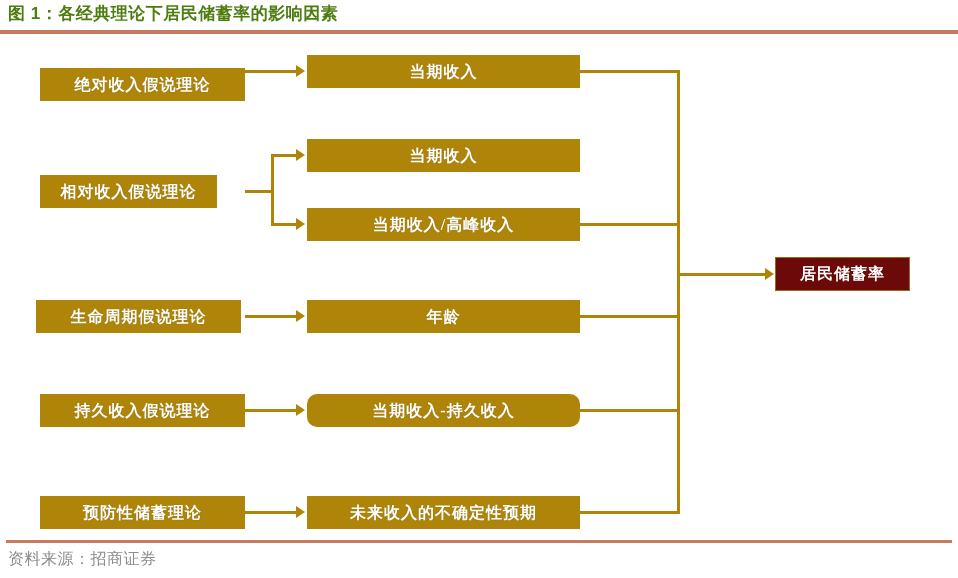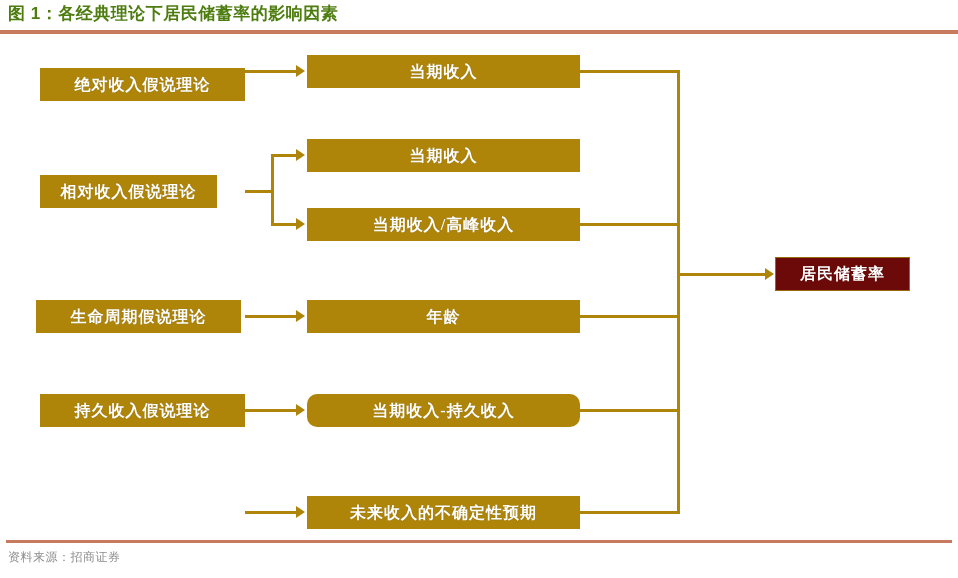--- a/index.html
+++ b/index.html
@@ -21,21 +21,21 @@
   .rule-top{
     position:absolute;left:0px;top:30px;width:958px;height:4px;
     background:#C87A5E;
   }
   .rule-bottom{
     position:absolute;left:6px;top:540px;width:946px;height:3px;
     background:#C87A5E;
   }
   .src-note{
     position:absolute;left:8px;top:549px;
-    font-size:12px;color:#8d8d8d;letter-spacing:.5px;
+    font-size:16px;color:#8d8d8d;letter-spacing:.5px;
     font-family:"Liberation Serif","DejaVu Serif",serif;
   }
 
   
   .node{
     position:absolute;box-sizing:border-box;
     background:#AE8409;
     color:#ffffff;
     display:flex;align-items:center;justify-content:center;
     font-size:16px;font-weight:bold;letter-spacing:1px;
@@ -71,20 +71,21 @@
   <div class="rule-top"></div>
 
   <div class="node theory" style="left:40px;top:55px;width:205px;height:33px;margin-top:13px;">绝对收入假说理论</div>
 
   <div class="node theory" style="left:40px;top:175px;width:177px;height:33px;">相对收入假说理论</div>
 
   <div class="node theory" style="left:36px;top:300px;width:205px;height:33px;">生命周期假说理论</div>
 
   <div class="node theory" style="left:40px;top:394px;width:205px;height:33px;">持久收入假说理论</div>
 
+  <div class="node theory" style="left:40px;top:496px;width:205px;height:33px;">预防性储蓄理论</div>
 
   <div class="node factor" style="left:307px;top:55px;width:273px;height:33px;">当期收入</div>
 
   <div class="node factor" style="left:307px;top:139px;width:273px;height:33px;">当期收入</div>
 
   <div class="node factor" style="left:307px;top:208px;width:273px;height:33px;">当期收入/高峰收入</div>
 
   <div class="node factor" style="left:307px;top:300px;width:273px;height:33px;">年龄</div>
 
   <div class="node factor" style="left:307px;top:394px;width:273px;height:33px;border-radius:10px;">当期收入-持久收入</div>

